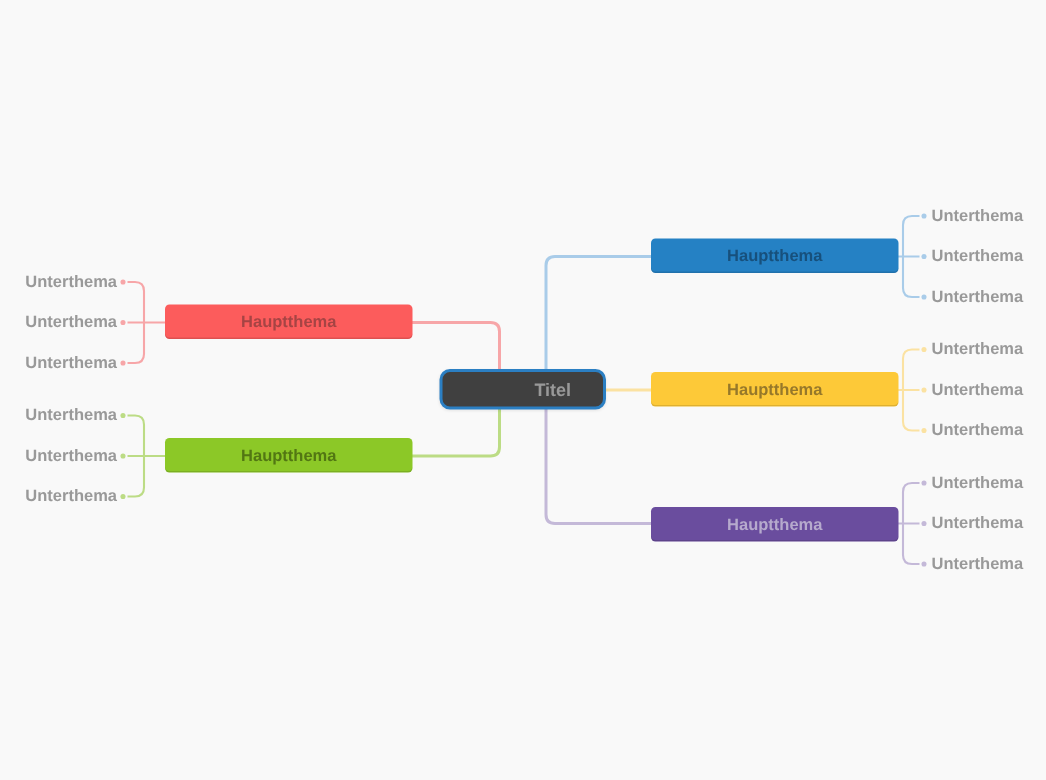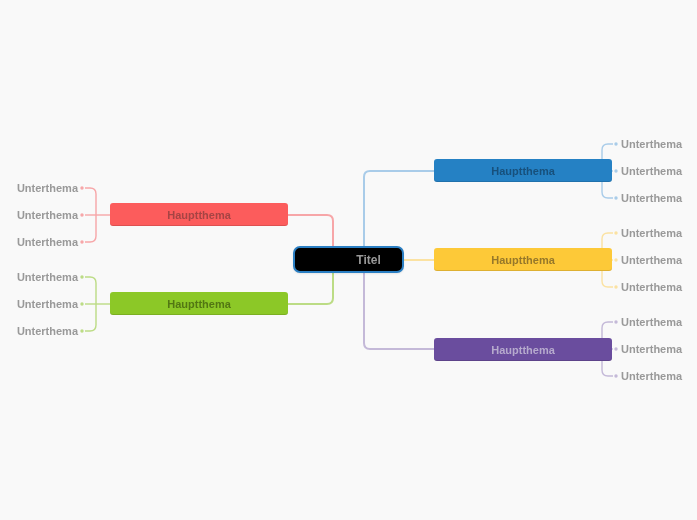--- a/index.html
+++ b/index.html
@@ -27,30 +27,30 @@
     display: flex;
     align-items: center;
     justify-content: center;
     font-weight: bold;
     cursor: default;
     white-space: nowrap;
   }
   .root {
     left: 293px; top: 246px;
     width: 111px; height: 27px;
-    background: #000000;
+    background: #404040;
     border: 2px solid #2b7fc3;
     border-radius: 7px;
     font-size: 12px;
     color: #999999;
     box-shadow: 0 1px 2px rgba(0,0,0,0.08);
     padding-left: 40px;
   }
   .main {
-    width: 178px; height: 23px;
+    width: 165px; height: 23px;
     border-radius: 3px;
     font-size: 11px;
     box-shadow: inset 0 -1px 0 rgba(0,0,0,0.12);
   }
   .main.red    { left: 110px; top: 203px; background: #fc5c5c; color: #a64444; }
   .main.green  { left: 110px; top: 292px; background: #8cc827; color: #527713; }
   .main.blue   { left: 434px; top: 159px; background: #2581c4; color: #17507c; }
   .main.yellow { left: 434px; top: 248px; background: #fdc938; color: #96782a; }
   .main.purple { left: 434px; top: 338px; background: #6a4d9e; color: #b6aacd; }
   .sub {

